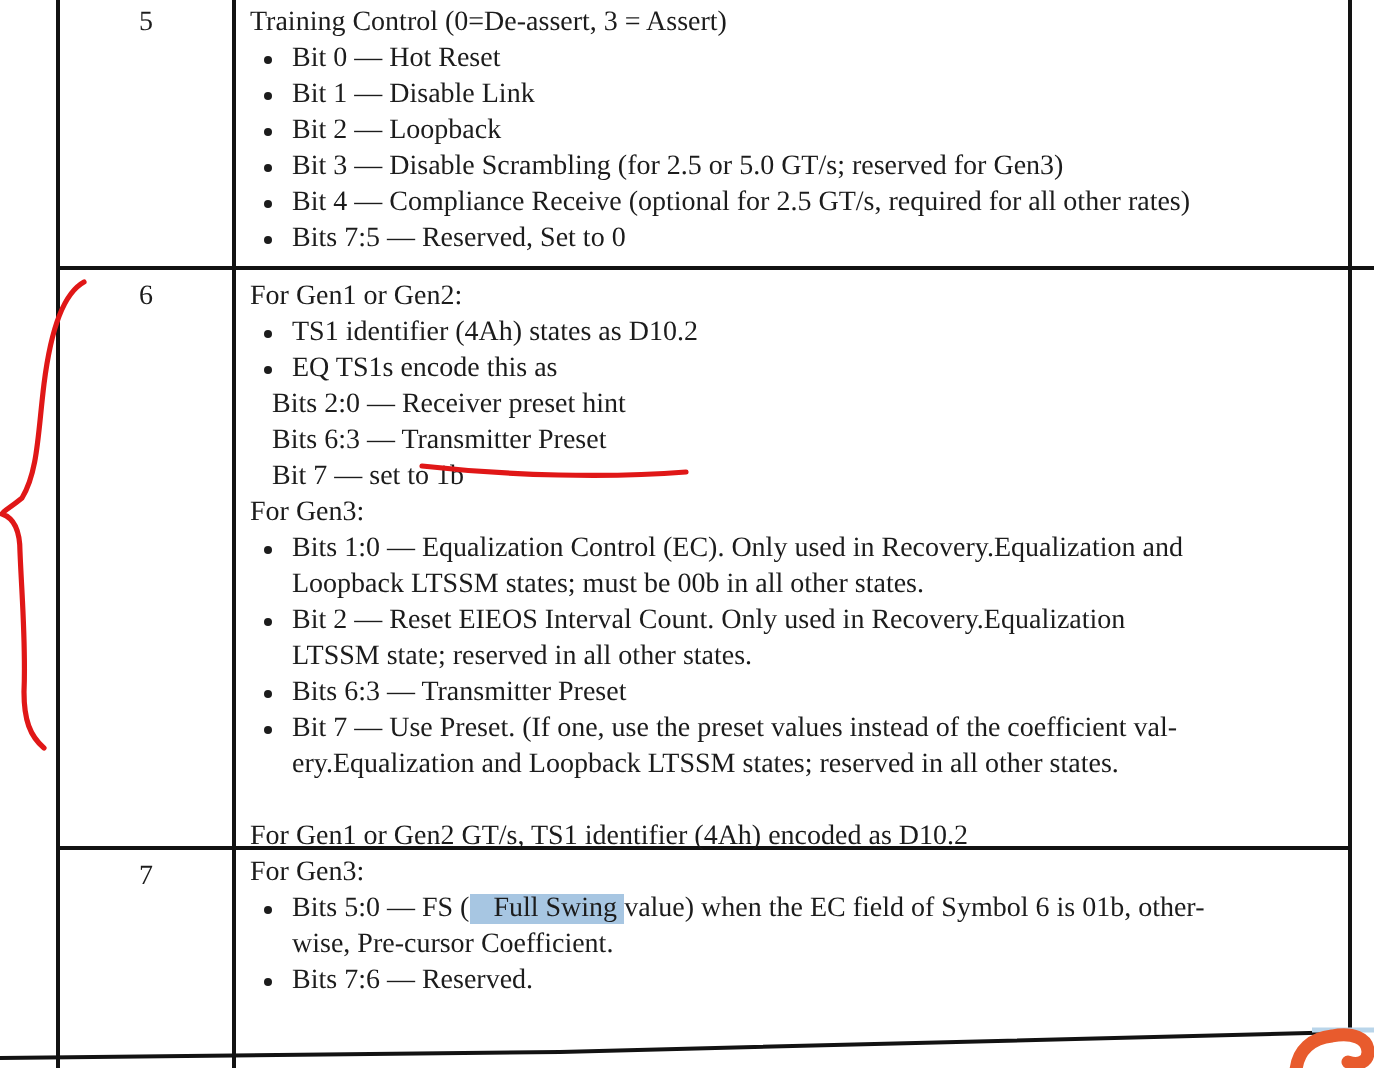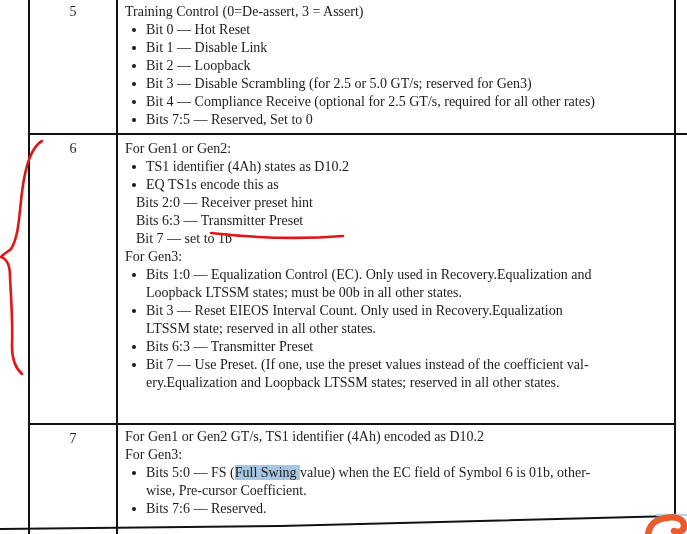--- a/index.html
+++ b/index.html
@@ -25,21 +25,21 @@
   .plain{padding-left:8px;}
   .sub{padding-left:19px;}
   .cont{padding-left:29px;}
   .bullet{padding-left:29px;position:relative;}
   .bullet::before{
     content:"";
     position:absolute;left:15px;top:7px;
     width:4px;height:4px;border-radius:50%;
     background:var(--text-color,#1c1c1c);
   }
-  .hl{background:var(--highlight-blue,#a7c6e2);}
+  .hl{background:var(--highlight-blue,#a7c6e2);padding-left:12px;}
   svg.overlay{position:absolute;left:0;top:0;pointer-events:none;}
 </style>
 </head>
 <body>
 
 <div class="page" id="page">
 
   <div class="vline" style="left:28px;top:0;height:534px;"></div>
   <div class="vline" style="left:116px;top:0;height:534px;"></div>
   <div class="vline" style="left:674px;top:0;height:517px;"></div>
@@ -61,28 +61,28 @@
       <div class="cell" style="top: 140px;">
         <div class="line plain"><span>For Gen1 or Gen2:</span></div>
         <div class="line bullet"><span>TS1 identifier (4Ah) states as D10.2</span></div>
         <div class="line bullet"><span>EQ TS1s encode this as</span></div>
         <div class="line sub"><span>Bits 2:0 — Receiver preset hint</span></div>
         <div class="line sub"><span>Bits 6:3 — Transmitter Preset</span></div>
         <div class="line sub"><span>Bit 7 — set to 1b</span></div>
         <div class="line plain"><span>For Gen3:</span></div>
         <div class="line bullet"><span>Bits 1:0 — Equalization Control (EC). Only used in Recovery.Equalization and</span></div>
         <div class="line cont"><span>Loopback LTSSM states; must be 00b in all other states.</span></div>
-        <div class="line bullet"><span>Bit 3 — Reset EIEOS Interval Count. Only used in Recovery.Equalization</span></div>
+        <div class="line bullet"><span>Bit 2 — Reset EIEOS Interval Count. Only used in Recovery.Equalization</span></div>
         <div class="line cont"><span>LTSSM state; reserved in all other states.</span></div>
         <div class="line bullet"><span>Bits 6:3 — Transmitter Preset</span></div>
         <div class="line bullet"><span>Bit 7 — Use Preset. (If one, use the preset values instead of the coefficient val-</span></div>
         <div class="line cont"><span>ery.Equalization and Loopback LTSSM states; reserved in all other states.</span></div>
       </div>
       <div class="symbol" style="top: 430px;">7</div>
-      <div class="cell" style="top: 428px;">
+      <div class="cell" style="top: 410px;">
         <div class="line plain"><span>For Gen1 or Gen2 GT/s, TS1 identifier (4Ah) encoded as D10.2</span></div>
         <div class="line plain"><span>For Gen3:</span></div>
         <div class="line bullet"><span>Bits 5:0 — FS (</span><span class="hl">Full Swing </span><span>value) when the EC field of Symbol 6 is 01b, other-</span></div>
         <div class="line cont"><span>wise, Pre-cursor Coefficient.</span></div>
         <div class="line bullet"><span>Bits 7:6 — Reserved.</span></div>
       </div>
     </div>
 
   <svg class="overlay" width="687" height="534" viewBox="0 0 687 534">
 

